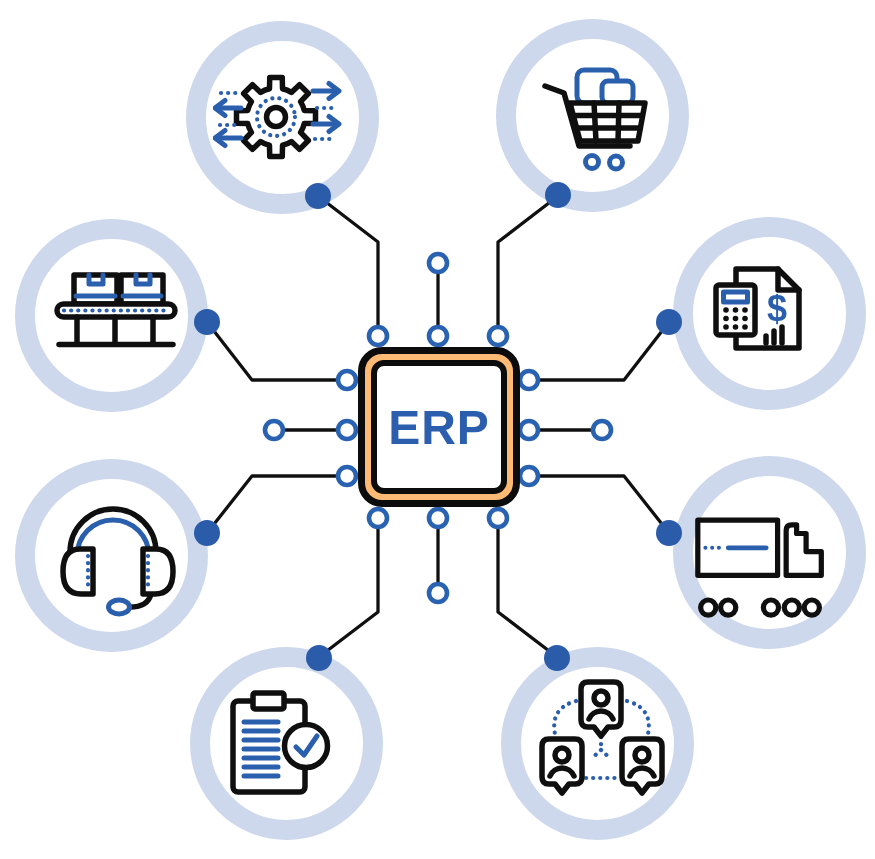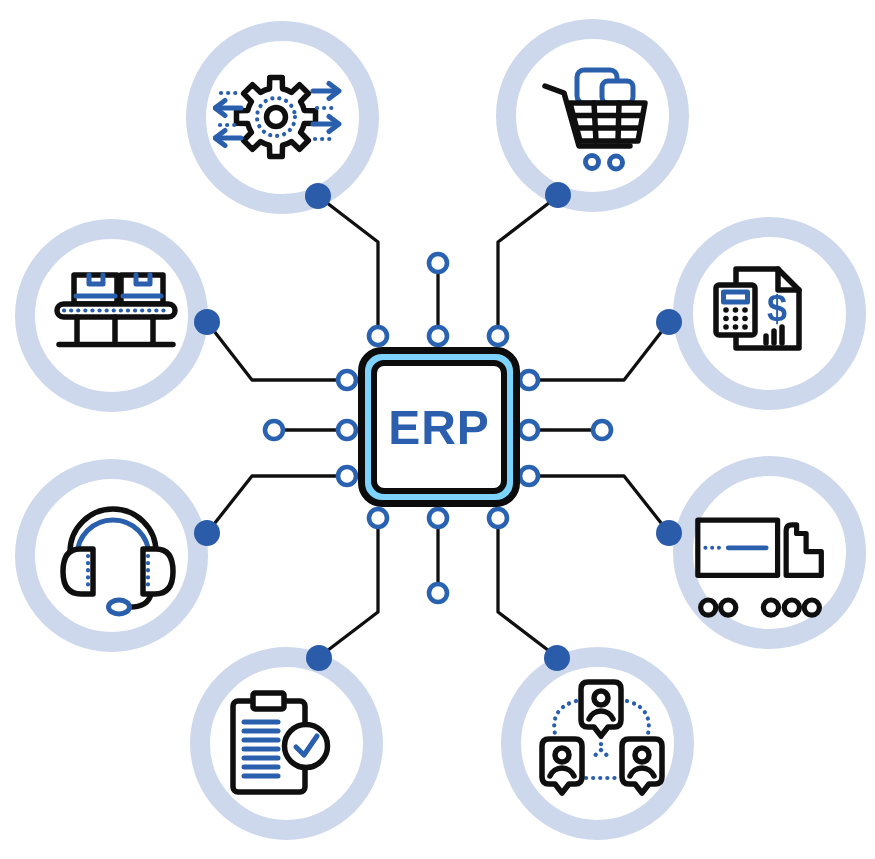--- a/index.html
+++ b/index.html
@@ -10,21 +10,21 @@
     position:absolute;width:193px;height:193px;box-sizing:border-box;
     border:20px solid #cdd8ec;border-radius:50%;background:#ffffff;
     display:flex;align-items:center;justify-content:center;
   }
   .ring svg{display:block;}
 
   .overlay{position:absolute;left:0;top:0;z-index:5;}
 
   .chip{
     position:absolute;left:358px;top:347px;width:162px;height:160px;box-sizing:border-box;
-    border:7px solid #0c0c0c;border-radius:24px;background:#7dd3fc;z-index:6;
+    border:7px solid #0c0c0c;border-radius:24px;background:#fdba74;z-index:6;
   }
   .chip-inner{
     position:absolute;inset:6px;border:6px solid #0c0c0c;border-radius:13px;
     display:flex;align-items:center;justify-content:center;background:#ffffff;
   }
   .chip-label{
     font-size:48px;font-weight:bold;color:#2b5fad;letter-spacing:1px;
   }
 
   

